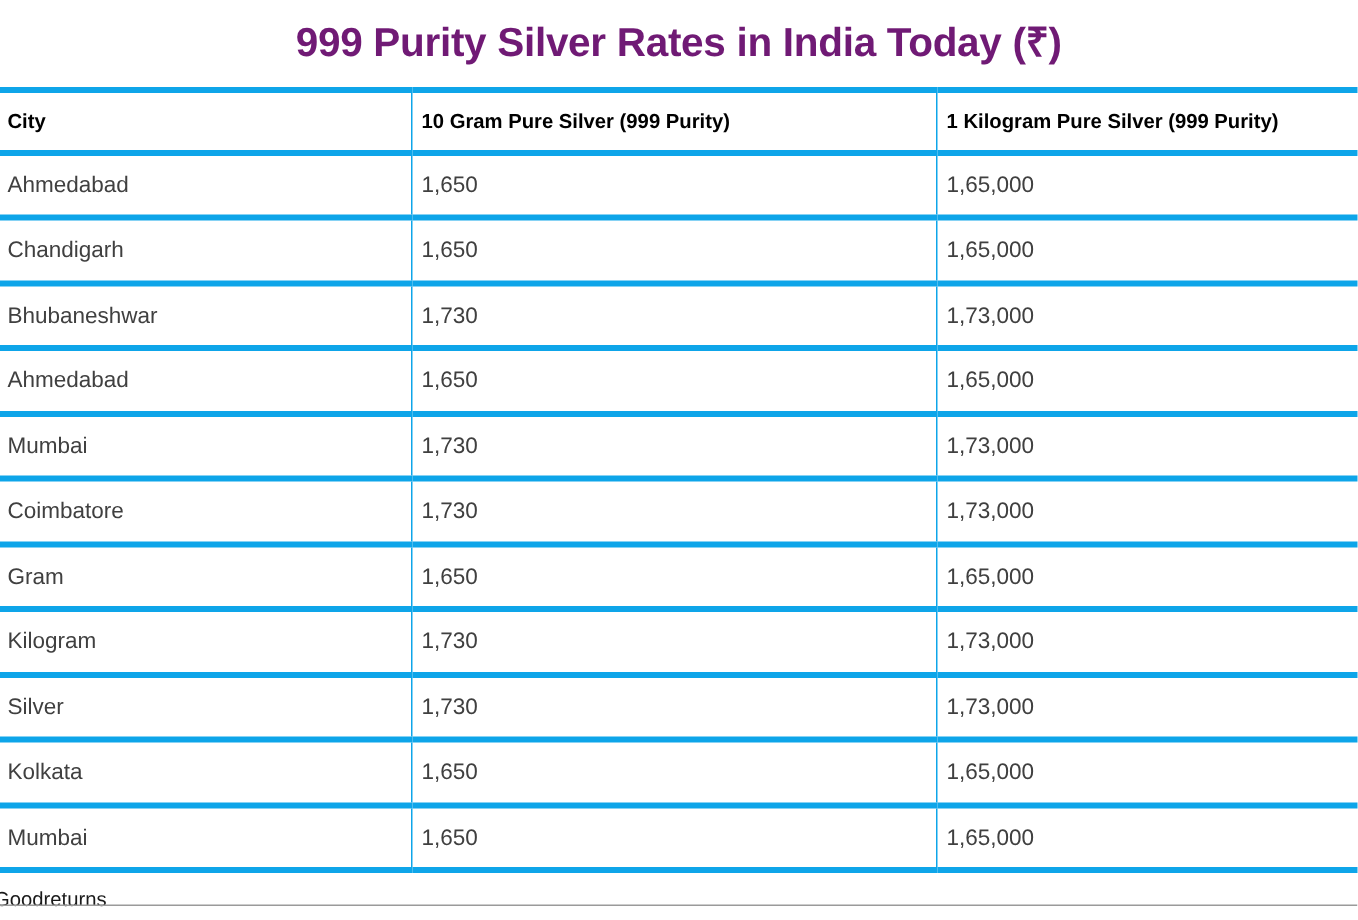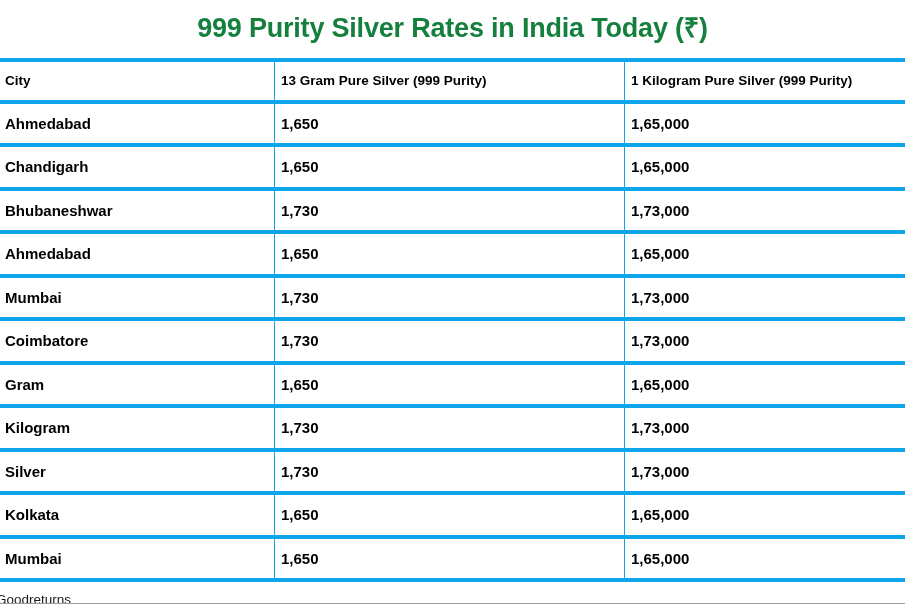--- a/index.html
+++ b/index.html
@@ -19,21 +19,21 @@
     width: 905px;
     height: 613px;
     box-sizing: border-box;
   }
   .title {
     text-align: center;
     font-size: 27px;
     font-weight: bold;
     letter-spacing: -0.2px;
     padding: 14px 0 14px 0;
-    color: #15803d;
+    color: #701a75;
     line-height: 1.1;
   }
   table.rates {
     border-collapse: collapse;
     width: 1010px;      
     table-layout: fixed;
     margin-left: -2px;
   }
   table.rates col.c-city  { width: 276px; }
   table.rates col.c-ten   { width: 350px; }
@@ -47,24 +47,24 @@
     vertical-align: middle;
   }
   table.rates thead th {
     font-size: 13.5px;
     font-weight: bold;
     height: 38px;
     padding: 0 6px;
   }
   table.rates tbody td {
     font-size: 15px;
-    font-weight: bold;
+    font-weight: normal;
     height: 39.5px;
     padding: 0 6px;
-    color: #000000;
+    color: #404040;
   }
   table.rates tbody td.city {
     font-size: 15px;
   }
   .footer {
     font-size: 13.5px;
     color: #1a1a1a;
     padding: 10px 0 0 0;
     margin-left: -4px;
   }
@@ -86,21 +86,21 @@
 
   <table class="rates">
     <colgroup>
       <col class="c-city">
       <col class="c-ten">
       <col class="c-kilo">
     </colgroup>
     <thead>
       <tr>
         <th>City</th>
-        <th>13 Gram Pure Silver (999 Purity)</th>
+        <th>10 Gram Pure Silver (999 Purity)</th>
         <th>1 Kilogram Pure Silver (999 Purity)</th>
       </tr>
     </thead>
     <tbody>
       <tr>
         <td class="city">Ahmedabad</td>
         <td>1,650</td>
         <td>1,65,000</td>
       </tr>
       <tr>

